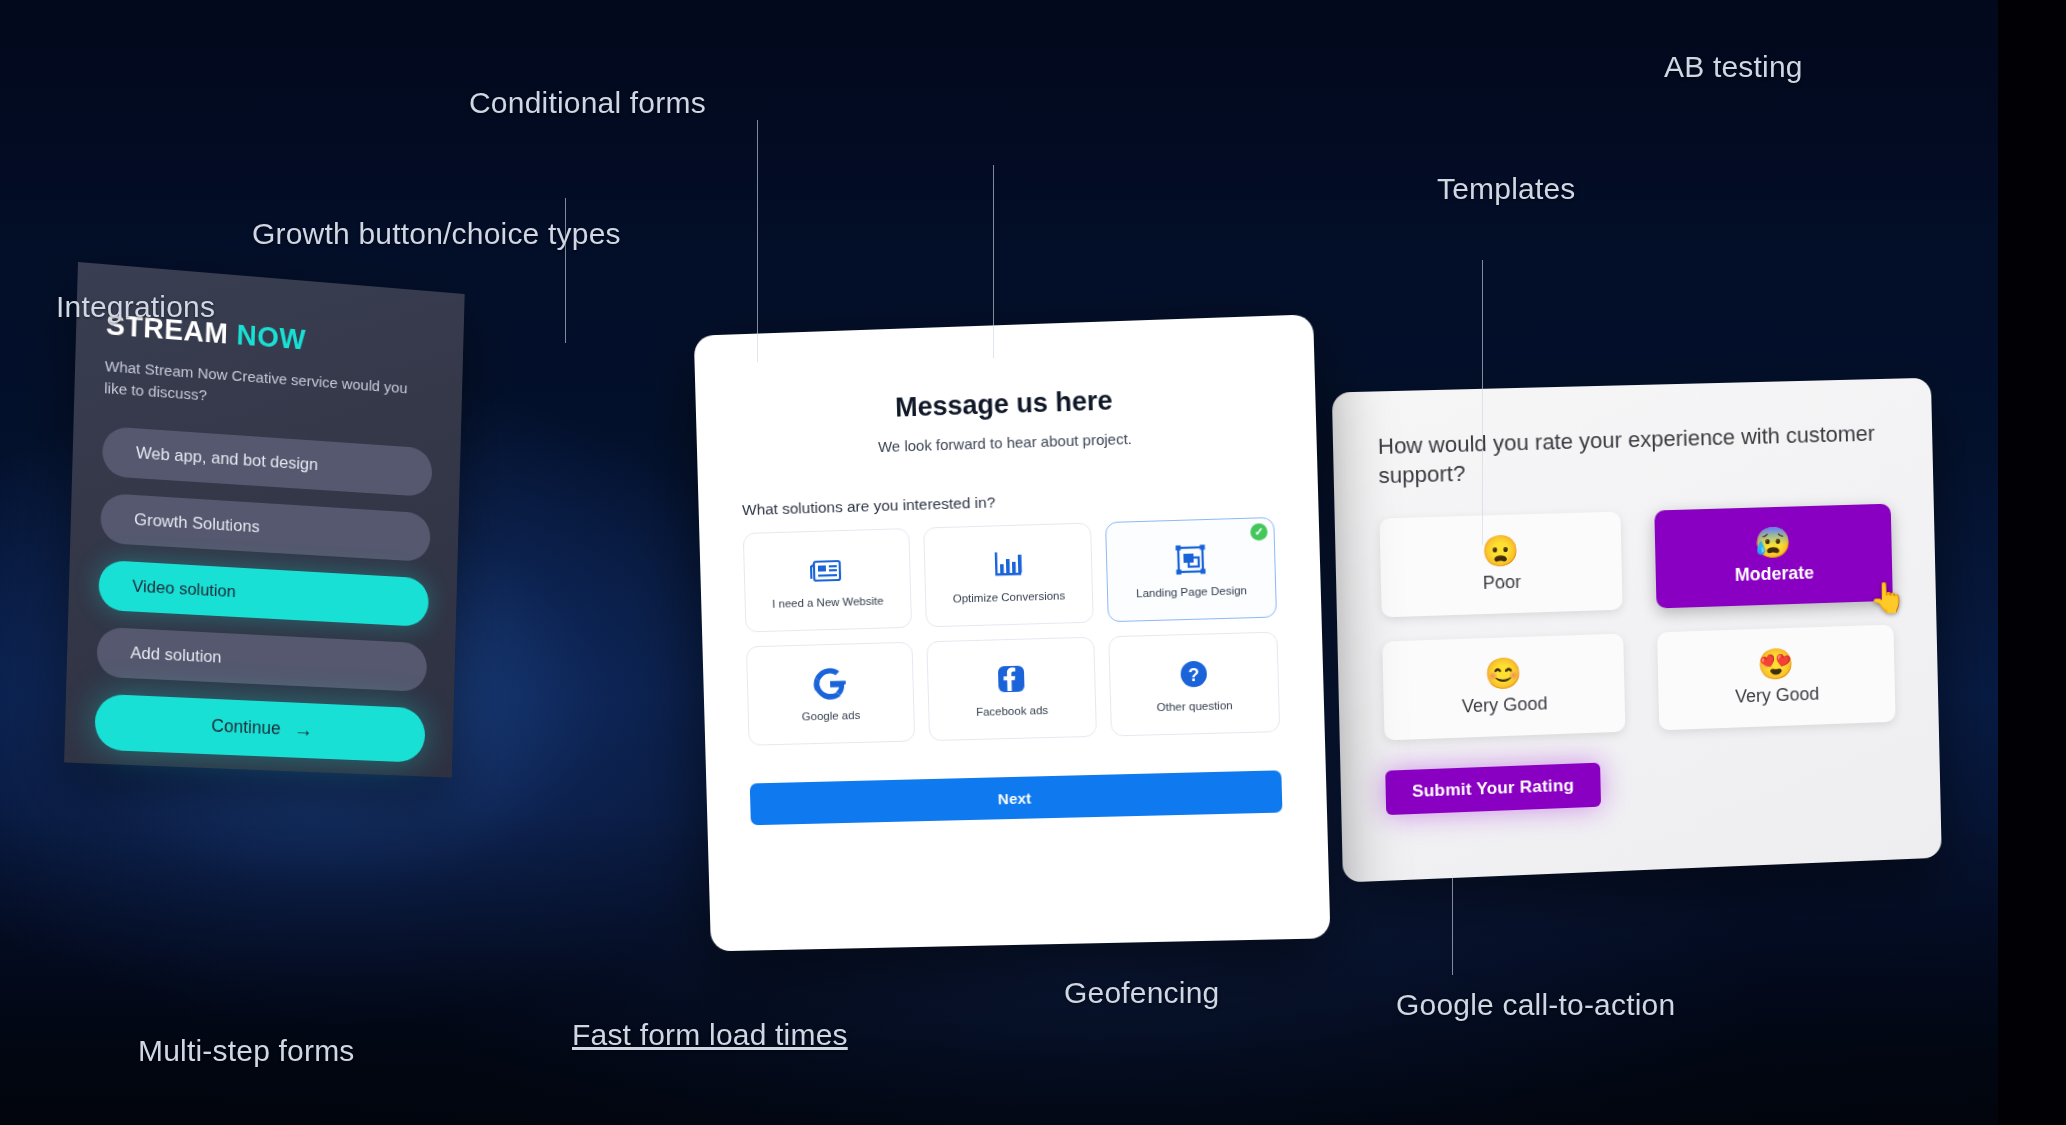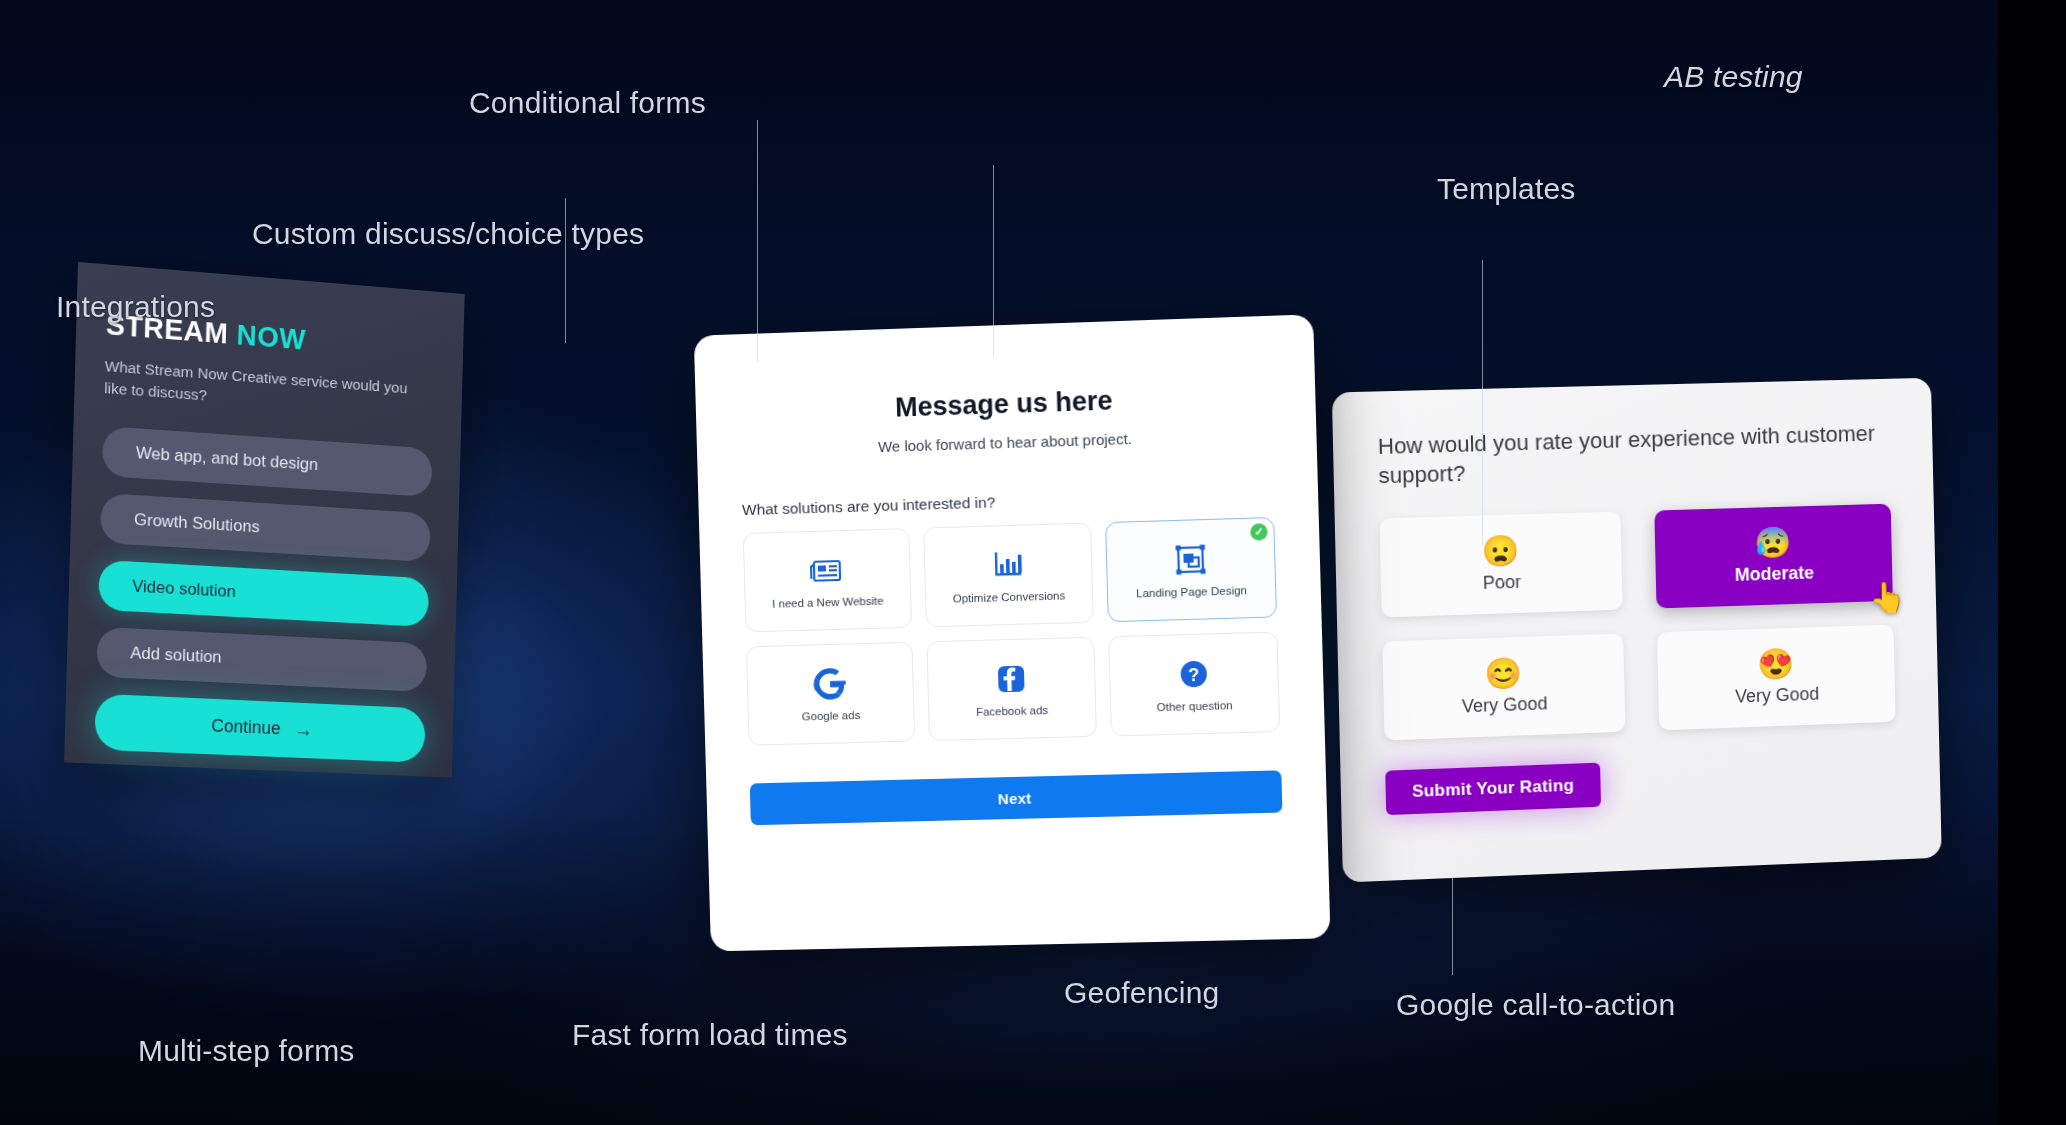--- a/index.html
+++ b/index.html
@@ -182,26 +182,26 @@
 <div id="stage">
   <div id="canvas">
 
     <div class="leader" style="left:565px; top:198px; height:145px;"></div>
     <div class="leader" style="left:757px; top:120px; height:242px;"></div>
     <div class="leader" style="left:993px; top:165px; height:193px;"></div>
     <div class="leader" style="left:1482px; top:260px; height:285px;"></div>
     <div class="leader" style="left:1452px; top:875px; height:100px;"></div>
 
     <div class="anno" style="left:56px;  top:290px;">Integrations</div>
-    <div class="anno" style="left:252px; top:217px;">Custom discuss/choice types</div>
+    <div class="anno" style="left:252px; top:217px;">Growth button/choice types</div>
     <div class="anno" style="left:469px; top:86px;">Conditional forms</div>
     <div class="anno" style="left:1437px;top:172px;text-align:right;">Templates</div>
-    <div class="anno" style="left:1664px;top:60px;font-style:italic;">AB testing</div>
+    <div class="anno" style="left:1664px;top:50px;">AB testing</div>
     <div class="anno" style="left:138px; top:1034px;">Multi-step forms</div>
-    <div class="anno" style="left:572px; top:1018px;">Fast form load times</div>
+    <div class="anno" style="left:572px; top:1018px;text-decoration:underline;">Fast form load times</div>
     <div class="anno" style="left:1064px;top:976px;">Geofencing</div>
     <div class="anno" style="left:1396px;top:988px;">Google call-to-action</div>
 
     <div id="card-left">
       <div class="brand">
         <span>STREAM</span>
         <span class="accent">NOW</span>
       </div>
       <div class="prompt">What Stream Now Creative service would you like to discuss?</div>
 

